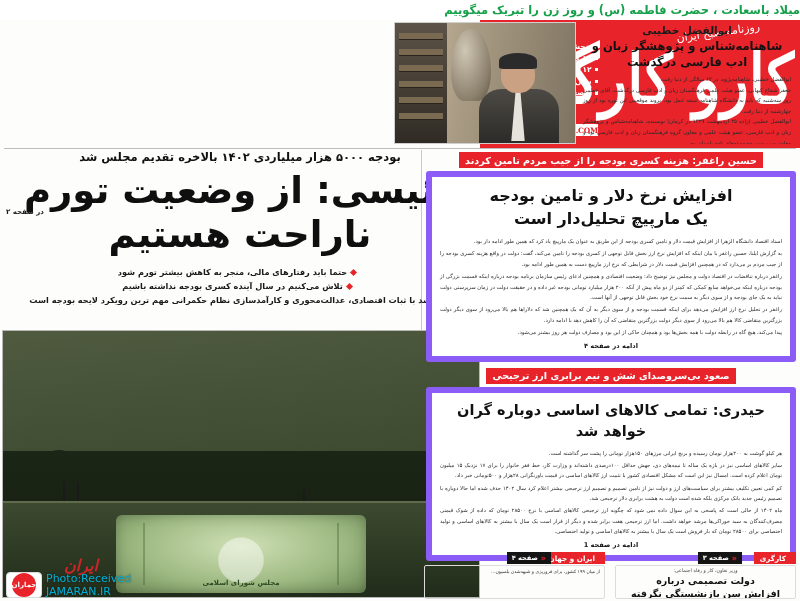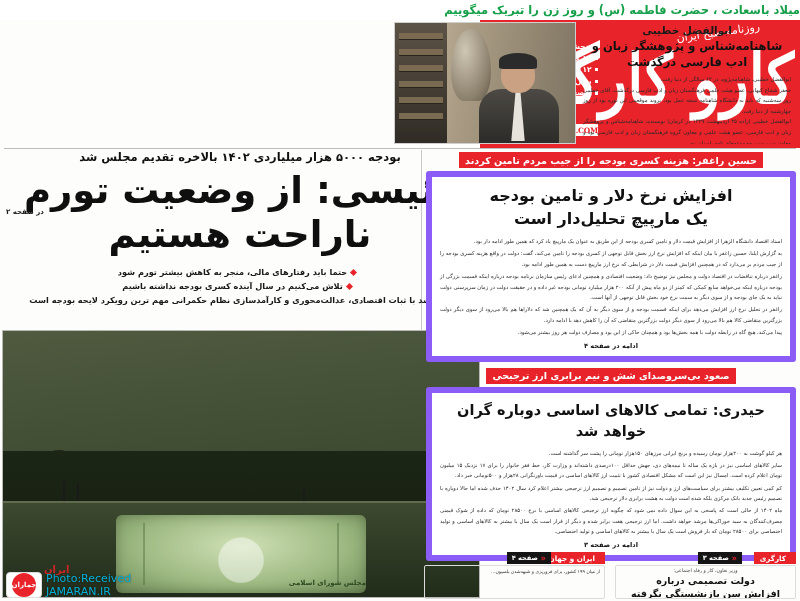--- a/index.html
+++ b/index.html
@@ -252,21 +252,21 @@
     box-shadow: inset 0 0 12px rgba(0,0,0,.25);
   }
   .parl-photo .emblem-art {
     position: absolute; inset: 8px;
     background:
       radial-gradient(circle at 50% 60%, rgba(255,255,255,.45) 0 18%, transparent 19%),
       linear-gradient(90deg, transparent 0 8%, rgba(60,90,45,.35) 8% 9%, transparent 9% 91%, rgba(60,90,45,.35) 91% 92%, transparent 92%);
   }
   .parl-photo .emblem-text {
     position: absolute; left: 0; right: 0; bottom: 6px;
-    text-align: right; color: #2e4a22; font-size: 7px; font-weight: bold;
+    text-align: center; color: #2e4a22; font-size: 7px; font-weight: bold;
   }
   .parl-photo .seat {
     position: absolute; width: 46px; height: 52px;
     background: linear-gradient(180deg,#2e5a3a,#1b3a24);
     border-radius: 8px 8px 3px 3px;
     box-shadow: inset 0 2px 0 rgba(255,255,255,.12);
   }
   .parl-photo .fig { position: absolute; width: 40px; height: 56px; }
   .parl-photo .fig .f-head {
     position: absolute; left: 11px; top: 0; width: 18px; height: 19px;
@@ -355,22 +355,22 @@
     font-size: 7px; font-weight: bold;
     display: flex; align-items: center; justify-content: center;
   }
   .credit-text {
     color: #00b0d8; font-family: "DejaVu Sans", sans-serif;
     font-size: 11px; font-weight: normal; line-height: 1.25;
     text-shadow: 0 0 2px rgba(0,0,0,.55);
   }
   .credit-text .l2 { display: block; }
   .credit-watermark {
-    position: absolute; left: 44px; bottom: 26px;
-    color: #e8232a; font-size: 10px; font-weight: bold; opacity: .85;
+    position: absolute; left: 64px; bottom: 26px;
+    color: #e8232a; font-size: 16px; font-weight: bold; opacity: .85; font-style: italic;
   }
 </style>
 </head>
 <body>
 
 <div id="page">
 
   <div class="top-banner">
     <span class="top-banner-text">میلاد باسعادت ، حضرت فاطمه (س) و روز زن را تبریک میگوییم</span>
   </div>
@@ -531,21 +531,21 @@
     <div class="story-card">
       <div class="red-strip">صعود بی‌سروصدای شش و نیم برابری ارز ترجیحی</div>
       <div class="story-box">
         <div class="story-head sm">حیدری: تمامی کالاهای اساسی دوباره گران خواهد شد</div>
         <div class="story-body">
           <p>هر کیلو گوشت به ۳۰۰هزار تومان رسیده و برنج ایرانی مرزهای ۱۵۰هزار تومانی را پشت سر گذاشته است.</p>
           <p>سایر کالاهای اساسی نیز در بازه یک ساله تا نیمه‌های دی، جهش حداقل ۱۰۰درصدی داشته‌اند و وزارت کار، خط فقر خانوار را برای ۱۷ نزدیک ۱۵ میلیون تومان اعلام کرده است. امسال نیز این است که مشکل اقتصادی کشور با تثبیت ارز کالاهای اساسی در قیمت باورنگرانی ۲۸هزار و ۵۰۰تومانی خبر داد.</p>
           <p>کم کمی تعیین تکلیف بیشتر برای سیاست‌های ارز و دولت نیز از تامین تصمیم و تصمیم ارز ترجیحی بیشتر اعلام کرد سال ۱۴۰۲ حذف شده اما حالا دوباره با تصمیم رئیس جدید بانک مرکزی بلکه شده است دولت به هشت برابری دلار ترجیحی شد.</p>
           <p>ماه ۱۴۰۲ از حالی است که پاسخی به این سوال داده نمی شود که چگونه ارز ترجیحی کالاهای اساسی با نرخ ۲۸۵۰۰ تومان که داده از شوک قیمتی مصرف‌کنندگان به سبد خوراکی‌ها مرشد خواهد داشت. اما ارز ترجیحی هفت برابر شده و دیگر از قرار است یک سال با بیشتر به کالاهای اساسی و تولید اختصاصی برای ۲۸۵۰۰ تومان که بار فروش است یک سال با بیشتر به کالاهای اساسی و تولید اختصاصی.</p>
         </div>
-        <div class="continue">ادامه در صفحه ۳</div>
+        <div class="continue">ادامه در صفحه 1</div>
       </div>
     </div>
   </div>
 
   <div class="bottom-zone">
 
     <div class="sect-col a">
       <div class="sect-tabs">
         <div class="sect-tab-red">کارگری</div>
         <div class="sect-tab-black">

